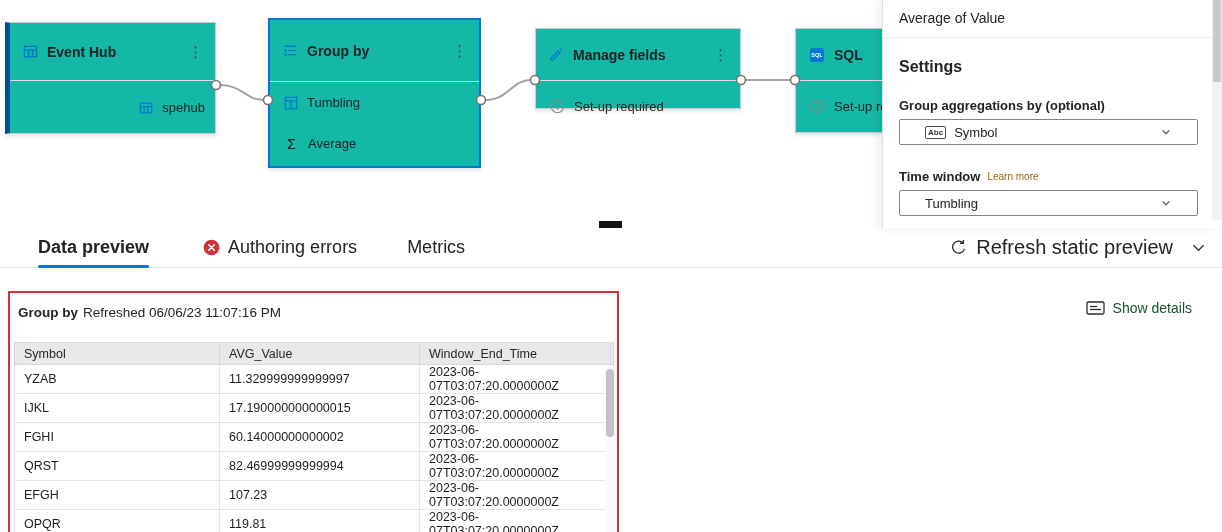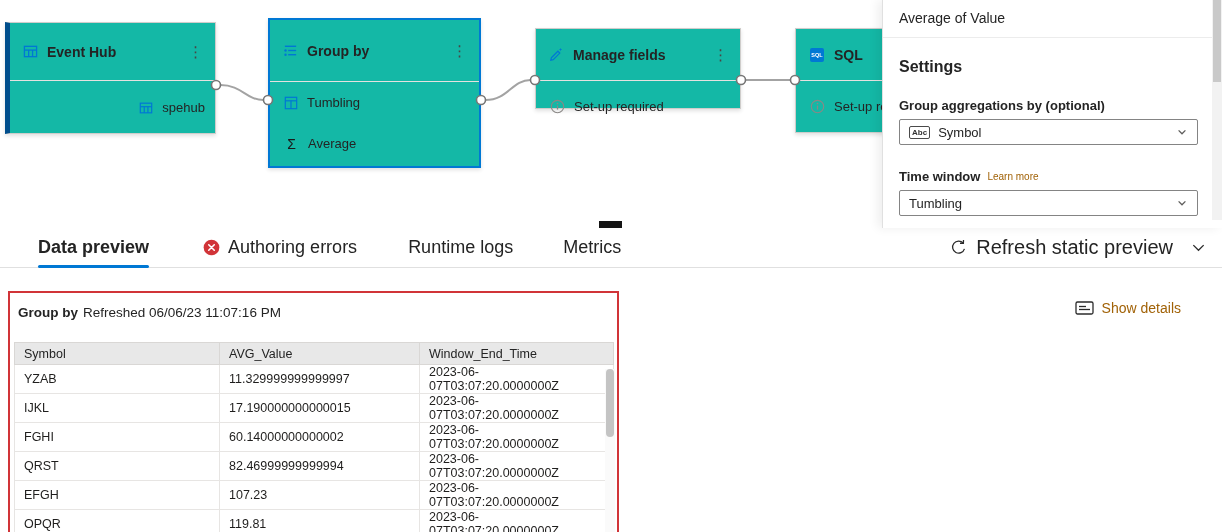--- a/index.html
+++ b/index.html
@@ -38,21 +38,21 @@
   .splitter { position:absolute; left:599px; top:221px; width:23px; height:7px; background:#141414; z-index:6; cursor:row-resize; }
 
   
   .side-panel { position:absolute; left:882px; top:0; width:340px; height:228px; background:#fff; border-left:1px solid #e0e0e0; box-shadow:-4px 0 10px rgba(0,0,0,.07); z-index:5; }
   .panel-header { font-size:14px; padding:10px 16px 11px; border-bottom:1px solid #ececec; }
   .panel-section-title { font-size:16px; font-weight:700; margin:20px 16px 0; color:#242424; }
   .field-label { font-size:13px; font-weight:700; }
   .first-label { margin:22px 24px 0 16px; }
   .label-row { display:flex; gap:7px; margin:24px 24px 0 16px; align-items:center; }
   .link { color:#a16207; font-size:10px; text-decoration:none; cursor:pointer; }
-  .combo { display:flex; align-items:center; gap:8px; margin:6px 24px 0 16px; height:26px; border:1px solid #848484; border-radius:2px; padding:0 9px; background:#fff; cursor:pointer; }
+  .combo { display:flex; align-items:center; gap:8px; margin:6px 24px 0 16px; height:26px; border:1px solid #848484; border-radius:2px; padding:0 25px; background:#fff; cursor:pointer; }
   .combo-value { font-size:13px; flex:1; }
   .abc-badge { font-size:8px; font-weight:700; border:1px solid #4a4a4a; border-radius:2px; padding:0 2px; line-height:11px; color:#333; }
   .panel-scrollbar { position:absolute; right:0; top:0; width:10px; height:220px; background:#f2f2f2; cursor:pointer; }
   .panel-scrollbar .thumb { position:absolute; top:0; left:1px; width:8px; height:82px; background:#c9c9c9; }
 
   
   .tabs-row { position:absolute; left:0; top:228px; width:1222px; height:40px; display:flex; align-items:stretch; border-bottom:1px solid #e0e0e0; background:#fff; z-index:4; }
   .tab { display:flex; align-items:center; gap:8px; font-size:18px; position:relative; cursor:pointer; white-space:nowrap; }
   .tab.active .tab-label { font-weight:700; }
   .tab.active::after { content:""; position:absolute; left:0; right:0; bottom:-1px; height:3px; background:#0078d4; border-radius:2px; }
@@ -63,21 +63,21 @@
   
   .preview-box { position:absolute; left:8px; top:291px; width:611px; height:248px; border:2px solid #d13438; background:#fff; z-index:3; }
   .preview-title { padding:12px 10px 0 8px; font-size:13.5px; display:flex; gap:5px; white-space:nowrap; }
   .preview-title .bold { font-weight:700; }
   .preview-table { border-collapse:collapse; margin:22px 0 0 4px; table-layout:fixed; width:599px; font-size:12.5px; }
   .preview-table th { background:#e8e8e8; border:1px solid #d9d7d5; font-weight:400; text-align:left; padding:3px 9px; height:22px; cursor:pointer; }
   .preview-table td { border:1px solid #e7e5e3; padding:0 9px; height:24px; color:#1f1e1d; }
   .table-scrollbar { position:absolute; right:2px; top:76px; bottom:4px; width:10px; background:#fafafa; cursor:pointer; }
   .table-scrollbar .thumb { position:absolute; left:1px; top:0; width:8px; height:68px; background:#c4c4c4; border-radius:5px; }
 
-  .show-details { position:absolute; right:41px; top:300px; display:flex; align-items:flex-end; gap:8px; font-size:14px; cursor:pointer; z-index:3; color:#a16207; }
+  .show-details { position:absolute; right:30px; top:300px; display:flex; align-items:flex-end; gap:8px; font-size:14px; cursor:pointer; z-index:3; color:#14532d; }
 </style>
 </head>
 <body>
 
 <div class="app">
 
   <div class="canvas">
 
     <div class="node event-hub">
       <div class="node-header">
@@ -236,23 +236,20 @@
     </div>
     <div class="tab t2">
       <span class="icon">
         <svg width="17" height="17" viewBox="0 0 16 16">
             <circle cx="8" cy="8" r="7.4" fill="#d13438"></circle>
             <path d="M5.4 5.4 L10.6 10.6 M10.6 5.4 L5.4 10.6" stroke="#fff" stroke-width="1.5" stroke-linecap="round"></path>
           </svg>
       </span>
       <span class="tab-label">Authoring errors</span>
     </div>
-    <div class="tab t3">
-      <span class="tab-label">Runtime logs</span>
-    </div>
     <div class="tab t4">
       <span class="tab-label">Metrics</span>
     </div>
     <div class="refresh-group">
       <span class="icon">
         <svg width="17" height="17" viewBox="0 0 16 16">
             <path d="M13.6 9.3 A5.7 5.7 0 1 1 12.4 3.8" fill="none" stroke="#2b2b2b" stroke-width="1.2"></path>
             <path d="M12.7 0.9 L12.6 4.1 L9.4 4" fill="none" stroke="#2b2b2b" stroke-width="1.2"></path>
           </svg>
       </span>

